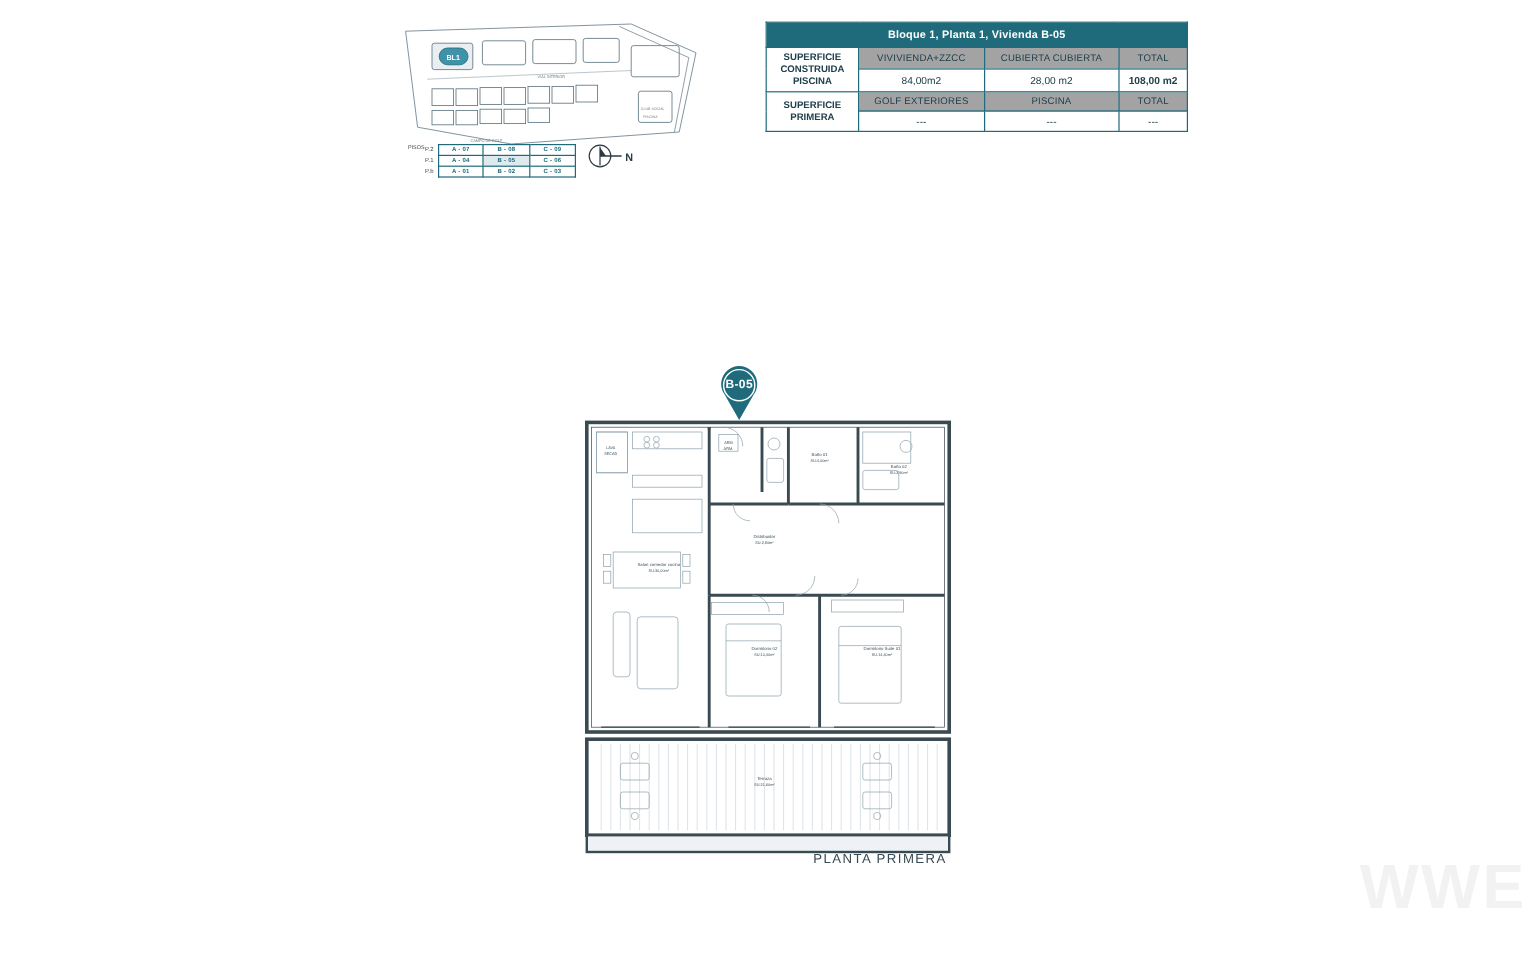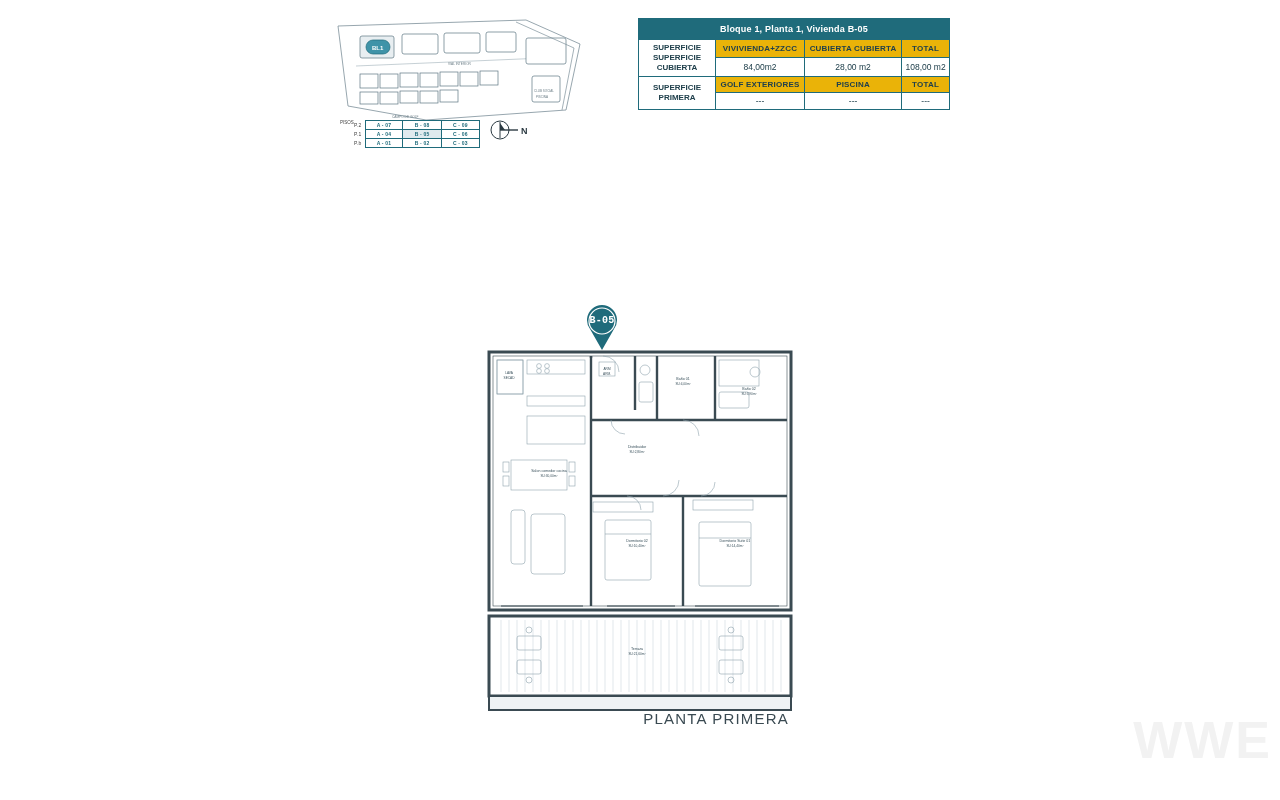--- a/index.html
+++ b/index.html
@@ -61,85 +61,84 @@
     left: 488px;
     top: 118px;
     width: 46px;
     height: 24px;
   }
 
   
   #surface-table {
     left: 638px;
     top: 18px;
-    width: 312px;
+    width: 352px;
     border-collapse: collapse;
     font-size: 8.5px;
   }
   #surface-table th, #surface-table td {
     border: 1px solid #1f6b7b;
     text-align: center;
     vertical-align: middle;
     padding: 3px 2px;
     color: #20404c;
   }
   #surface-table .title-row th {
     background: #1f6b7b;
     color: #ffffff;
     font-size: 9px;
     font-weight: bold;
     letter-spacing: 0.2px;
     padding: 5px 2px;
   }
   #surface-table .hdr {
-    background: #eab308;
-    font-weight: bold;
+    background: #a3a3a3;
+    font-weight: normal;
     font-size: 8px;
     letter-spacing: 0.2px;
   }
   #surface-table .rowhdr {
     background: #ffffff;
     font-weight: bold;
     font-size: 8px;
     width: 72px;
     line-height: 1.25;
   }
   #surface-table .val { font-size: 8.5px; }
-  #surface-table .total-val { font-weight: normal; margin-left: 14px; }
+  #surface-table .total-val { font-weight: bold; margin-left: 14px; }
 
   
   #floorplan-wrap {
     left: 487px;
     top: 300px;
     width: 320px;
     height: 430px;
   }
   #marker {
-    left: 580px;
+    left: 594px;
     top: 305px;
     width: 44px;
     height: 46px;
-    font-family: Liberation Mono, monospace;
   }
   #marker .pin-label {
     position: absolute;
     left: 0; top: 10px;
     width: 44px;
     text-align: center;
     color: #ffffff;
     font-size: 10px;
     font-weight: bold;
     letter-spacing: 0.3px;
   }
   #plan-caption {
     left: 487px;
     top: 710px;
     width: 302px;
     text-align: right;
-    font-size: 15px;
+    font-size: 11px;
     letter-spacing: 1.2px;
     color: #3a4a52;
   }
 
   
   #watermark {
     right: 8px;
     bottom: 30px;
     font-size: 52px;
     font-weight: bold;
@@ -230,21 +229,21 @@
     <text x="33" y="16" font-family="Liberation Sans, sans-serif" font-size="9" font-weight="bold" fill="#2b3a42">N</text>
   </svg>
 </div>
 
 <table class="abs" id="surface-table">
   <tbody>
     <tr class="title-row">
       <th colspan="4">Bloque 1, Planta 1, Vivienda B-05</th>
     </tr>
     <tr>
-      <td class="rowhdr" rowspan="2">SUPERFICIE SUPERFICIE CUBIERTA</td>
+      <td class="rowhdr" rowspan="2">SUPERFICIE CONSTRUIDA PISCINA</td>
       <td class="hdr">VIVIVIENDA+ZZCC</td>
       <td class="hdr">CUBIERTA CUBIERTA</td>
       <td class="hdr">TOTAL</td>
     </tr>
     <tr>
       <td class="val">84,00m2</td>
       <td class="val">28,00 m2</td>
       <td class="val total-val">108,00 m2</td>
     </tr>
     <tr>

